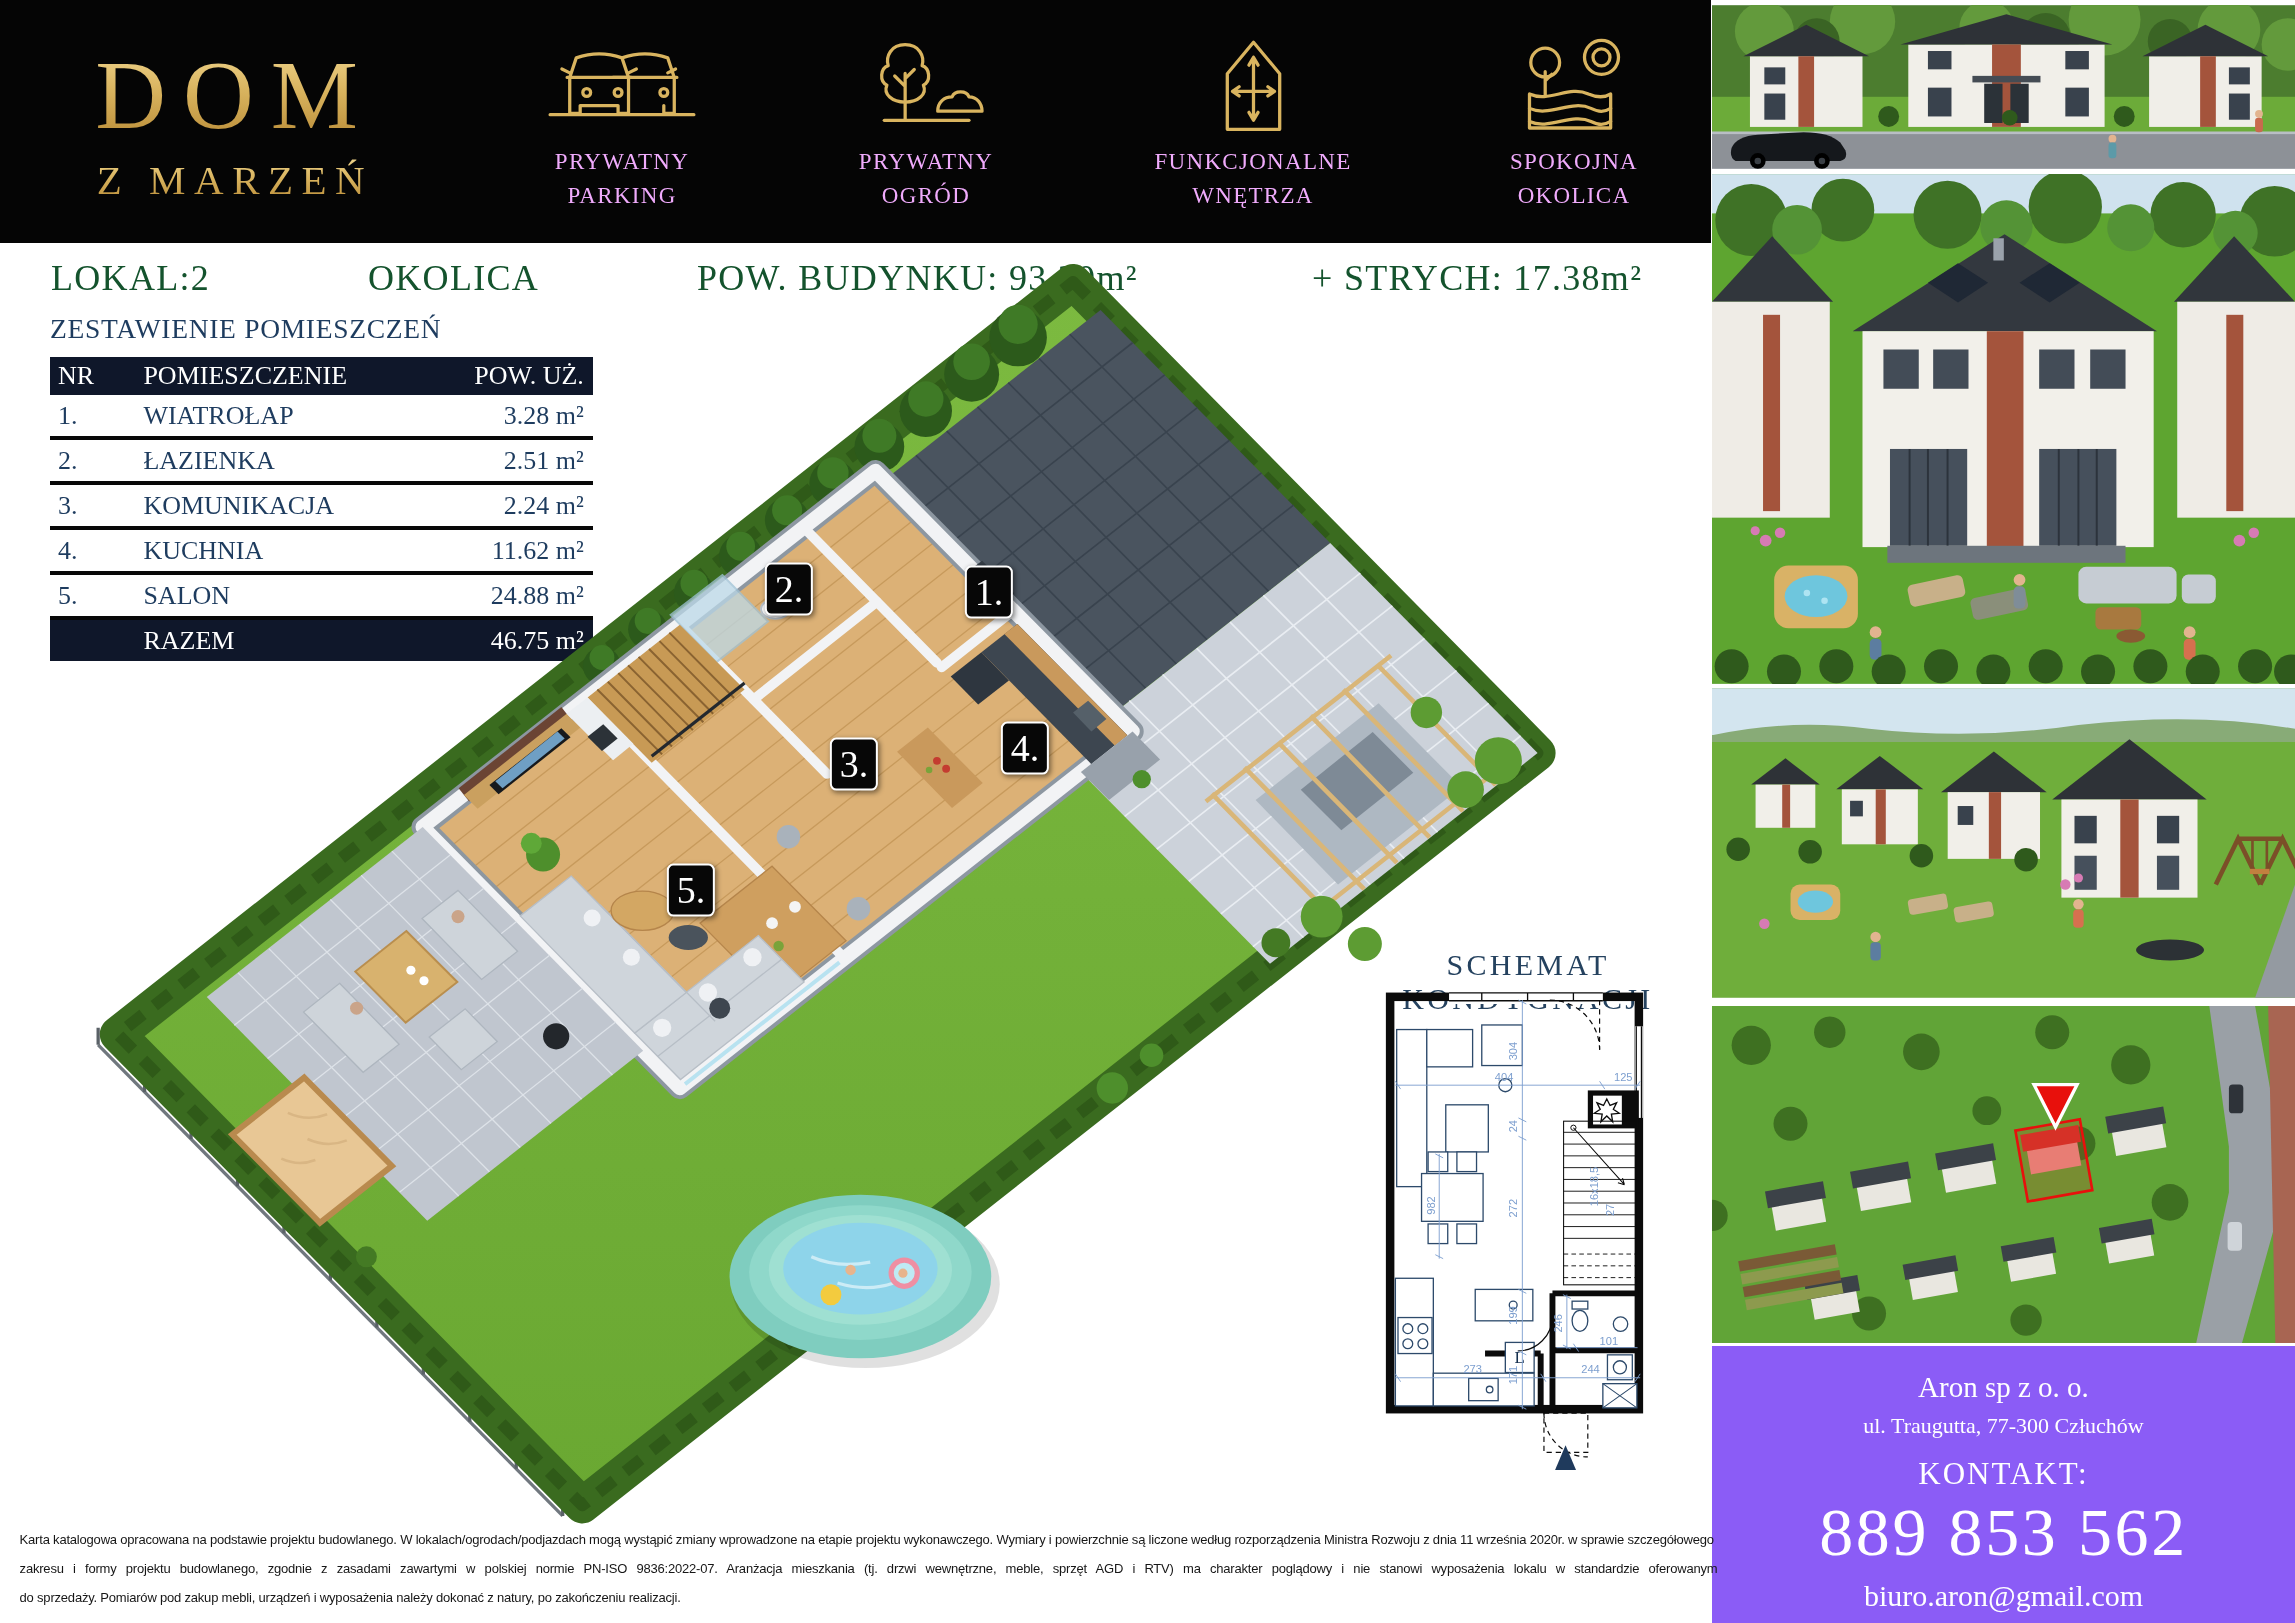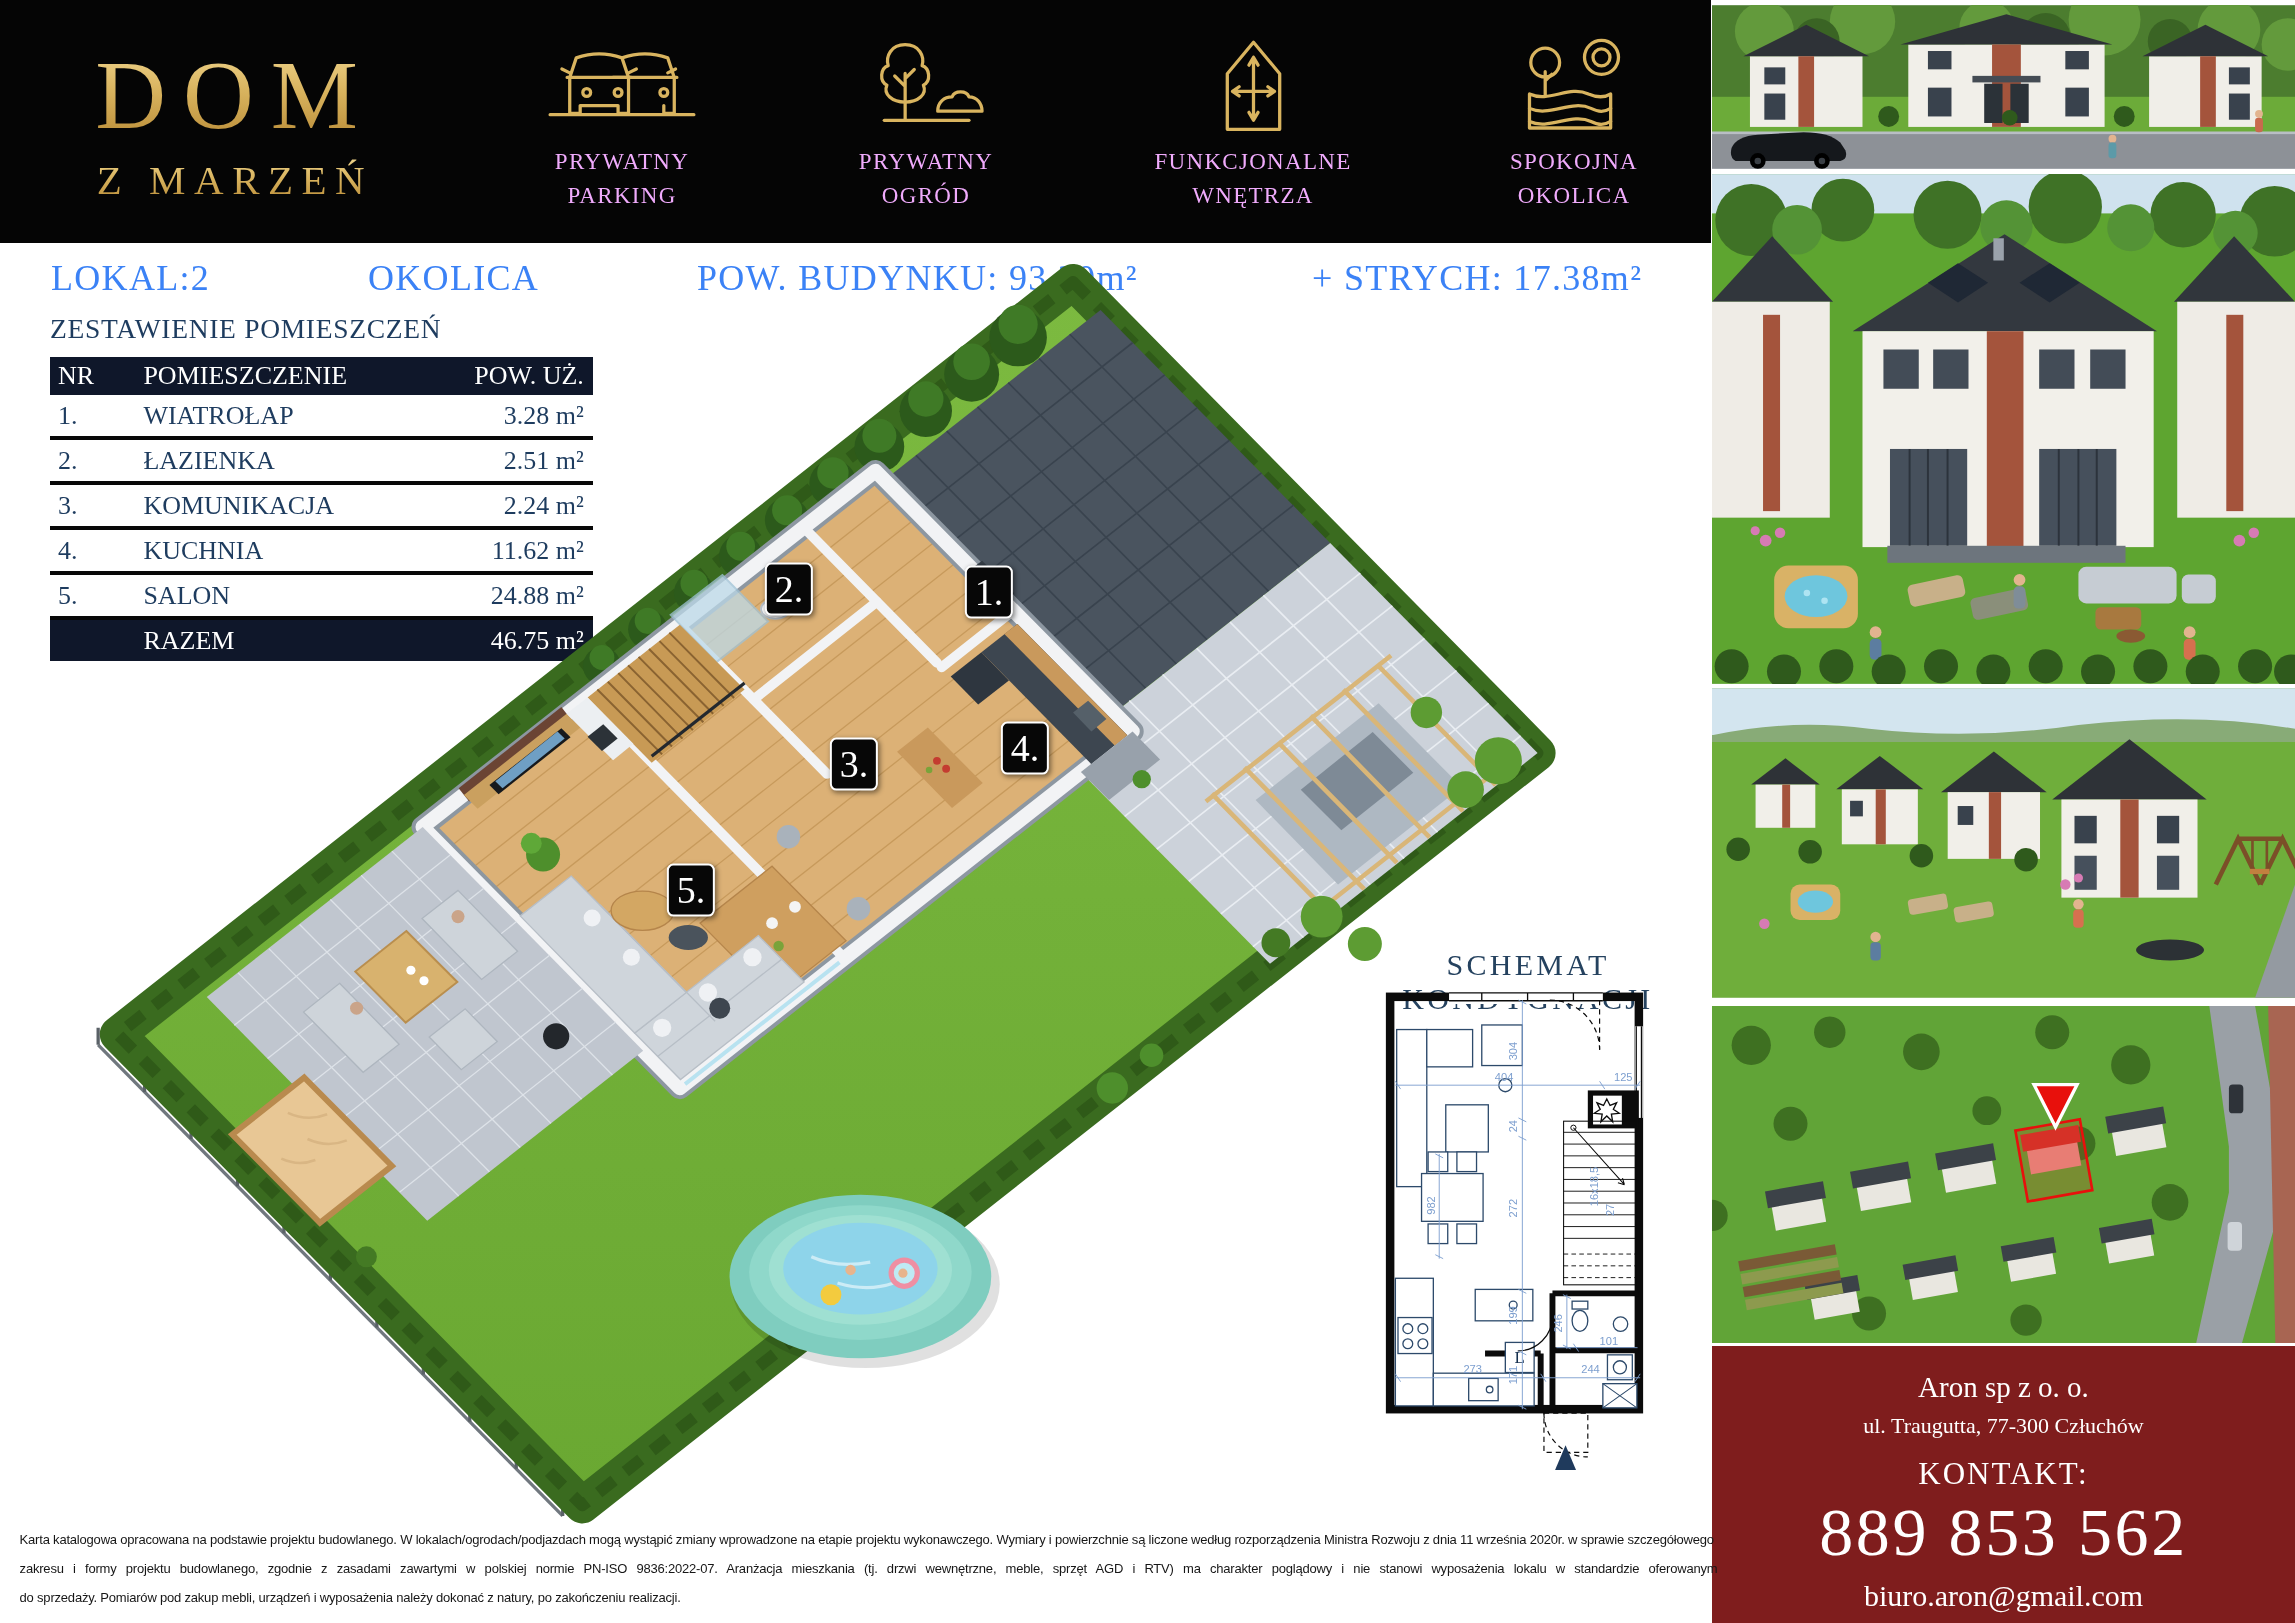--- a/index.html
+++ b/index.html
@@ -10,41 +10,41 @@
   .gold-text{background:linear-gradient(180deg,#f0d68f 0%,#d9b45f 45%,#b88a35 100%);
     -webkit-background-clip:text;background-clip:text;color:transparent;}
   #logo{left:52px;top:46px;width:366px;text-align:center;}
   #logo .l1{font-size:98px;letter-spacing:17px;line-height:1;}
   #logo .l2{font-size:41px;letter-spacing:8.5px;margin-top:11.8px;}
   .feature{top:31px;width:288px;text-align:center;}
   .feature .ic{height:105px;display:flex;align-items:center;justify-content:center;}
   .feature .lab{margin-top:9.2px;font-size:23px;letter-spacing:1.3px;line-height:1.45;color:#f0abfc;}
   .fstroke{stroke:#d9b45f;fill:none;stroke-width:5;stroke-linecap:round;stroke-linejoin:round;}
   
-  .info{color:#3b82f6;font-size:36px;letter-spacing:1.3px;white-space:nowrap;}
+  .info{color:#14532d;font-size:36px;letter-spacing:1.3px;white-space:nowrap;}
   
   #tbl-title{left:50px;top:313px;font-size:27.5px;color:#1e3c5f;letter-spacing:0.7px;}
   #rooms{left:50px;top:357px;width:543px;}
   #rooms .hd,#rooms .tot{background:#0f172a;color:#fff;display:flex;align-items:center;height:38px;font-size:26px;}
   #rooms .tot{height:41px;}
   #rooms .row{display:flex;align-items:center;height:41px;font-size:26px;color:#1e3c5f;border-bottom:4.6px solid #080808;}
   #rooms .c-nr{width:79px;padding-left:7.9px;box-sizing:border-box;}
   #rooms .c-nm{flex:1;padding-left:14.4px;}
   #rooms .c-ar{width:151px;text-align:right;padding-right:9.2px;}
   
   .rlabel{transform:translate(-50%,-50%);background:#070707;color:#fff;border:2.6px solid #fff;
     border-radius:6.5px;font-size:38px;line-height:1.15;padding:2.6px 7.9px;box-shadow:1.3px 2px 5.2px rgba(0,0,0,.45);}
   
   #schematic-title{left:1345px;top:948px;width:366px;text-align:center;font-size:30px;color:#25425f;letter-spacing:3.3px;}
   .dim{font-family:"Liberation Sans",sans-serif;font-size:17px;fill:#7d9fcf;}
   .dln{stroke:#7d9fcf;stroke-width:1.4;fill:none;}
   .furn{stroke:#2d4a6b;stroke-width:2;fill:#ffffff;}
   .wall{stroke:#0b0b0b;fill:none;}
   
-  #contact{left:1712px;top:1346px;width:583px;height:277px;background:#7f1d1d;color:#fff;text-align:center;}
+  #contact{left:1712px;top:1346px;width:583px;height:277px;background:#8b5cf6;color:#fff;text-align:center;}
   #contact .co{font-size:29px;margin-top:25px;}
   #contact .ad{font-size:22px;margin-top:9.2px;}
   #contact .kt{font-size:31px;margin-top:17px;letter-spacing:2px;}
   #contact .ph{font-size:68px;margin-top:1.3px;letter-spacing:2.6px;}
   #contact .em{font-size:30px;margin-top:6.5px;}
   
   #disc{left:19.6px;top:1525px;width:1682px;font-family:"Liberation Sans",sans-serif;
     font-size:13px;color:#161616;}
   #disc div{white-space:nowrap;line-height:29px;letter-spacing:-0.2px;}
   #disc .j2{word-spacing:5.9px;}

